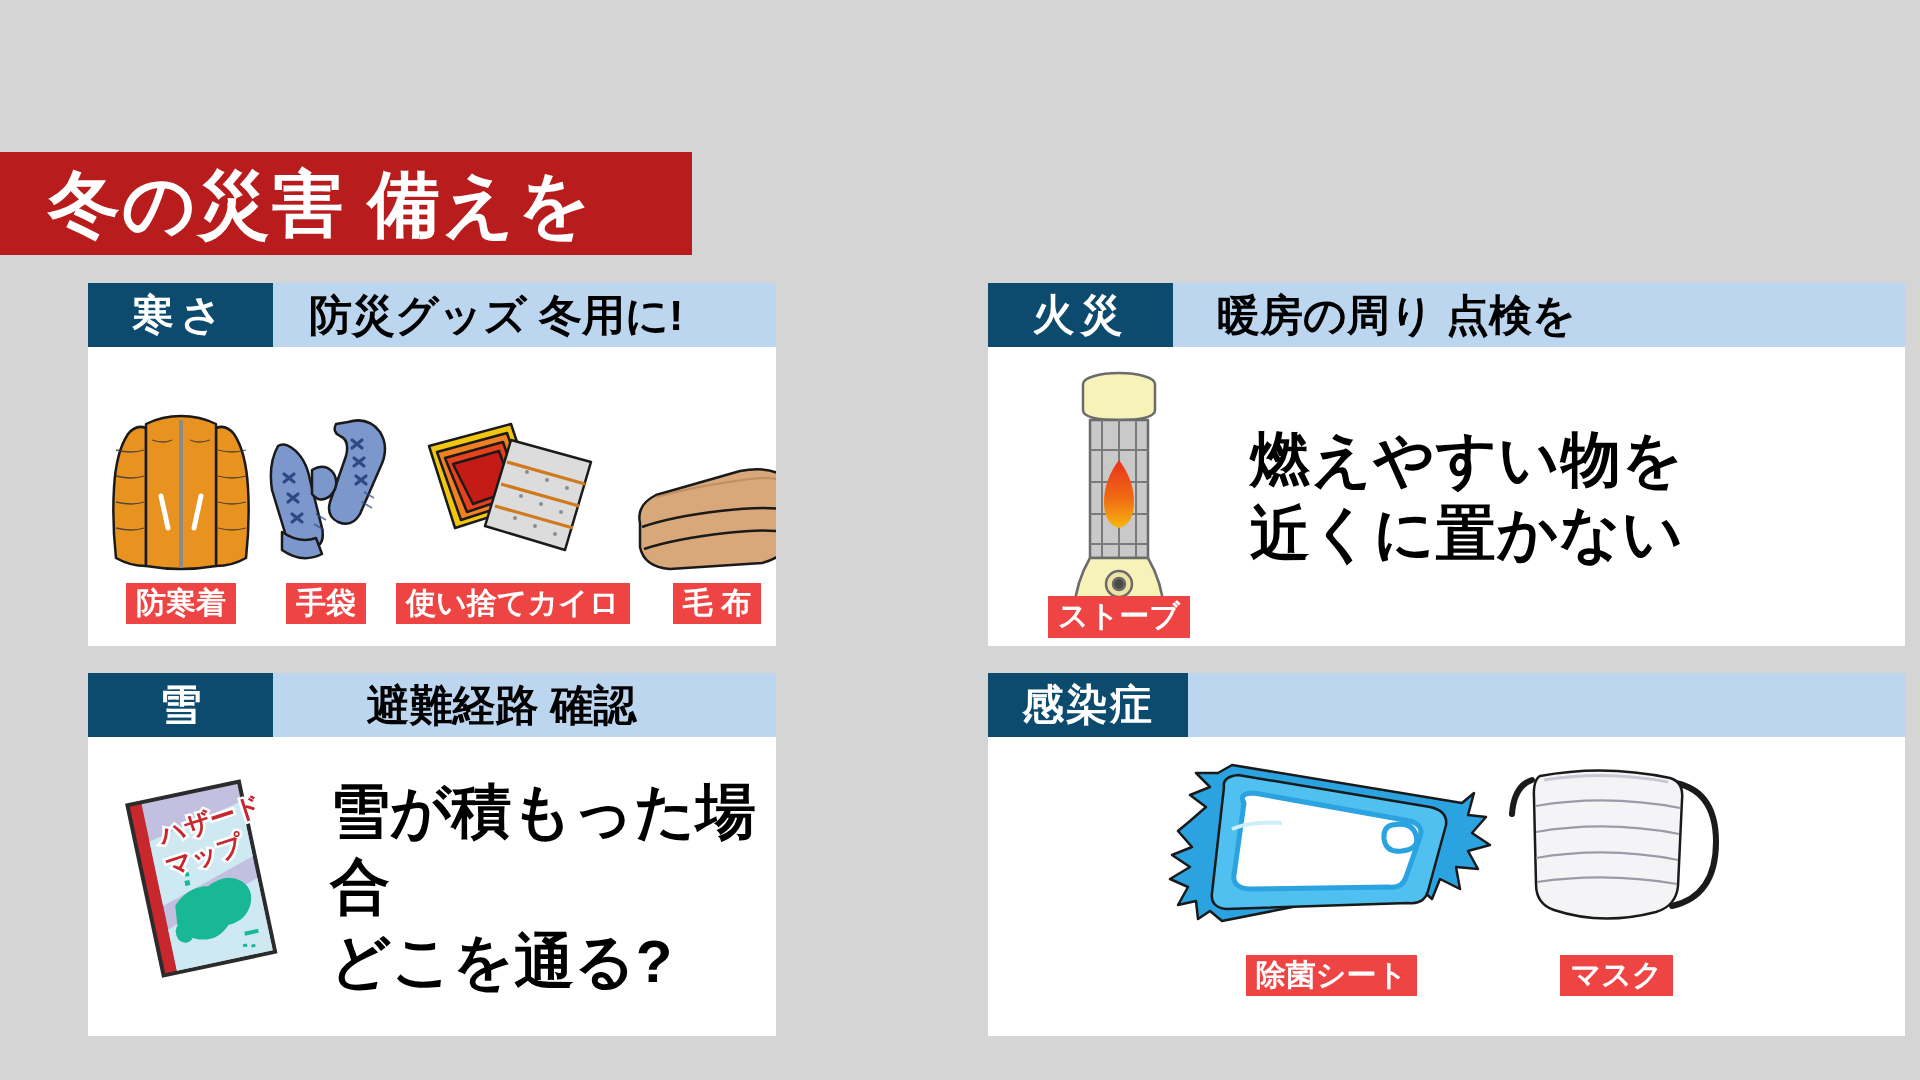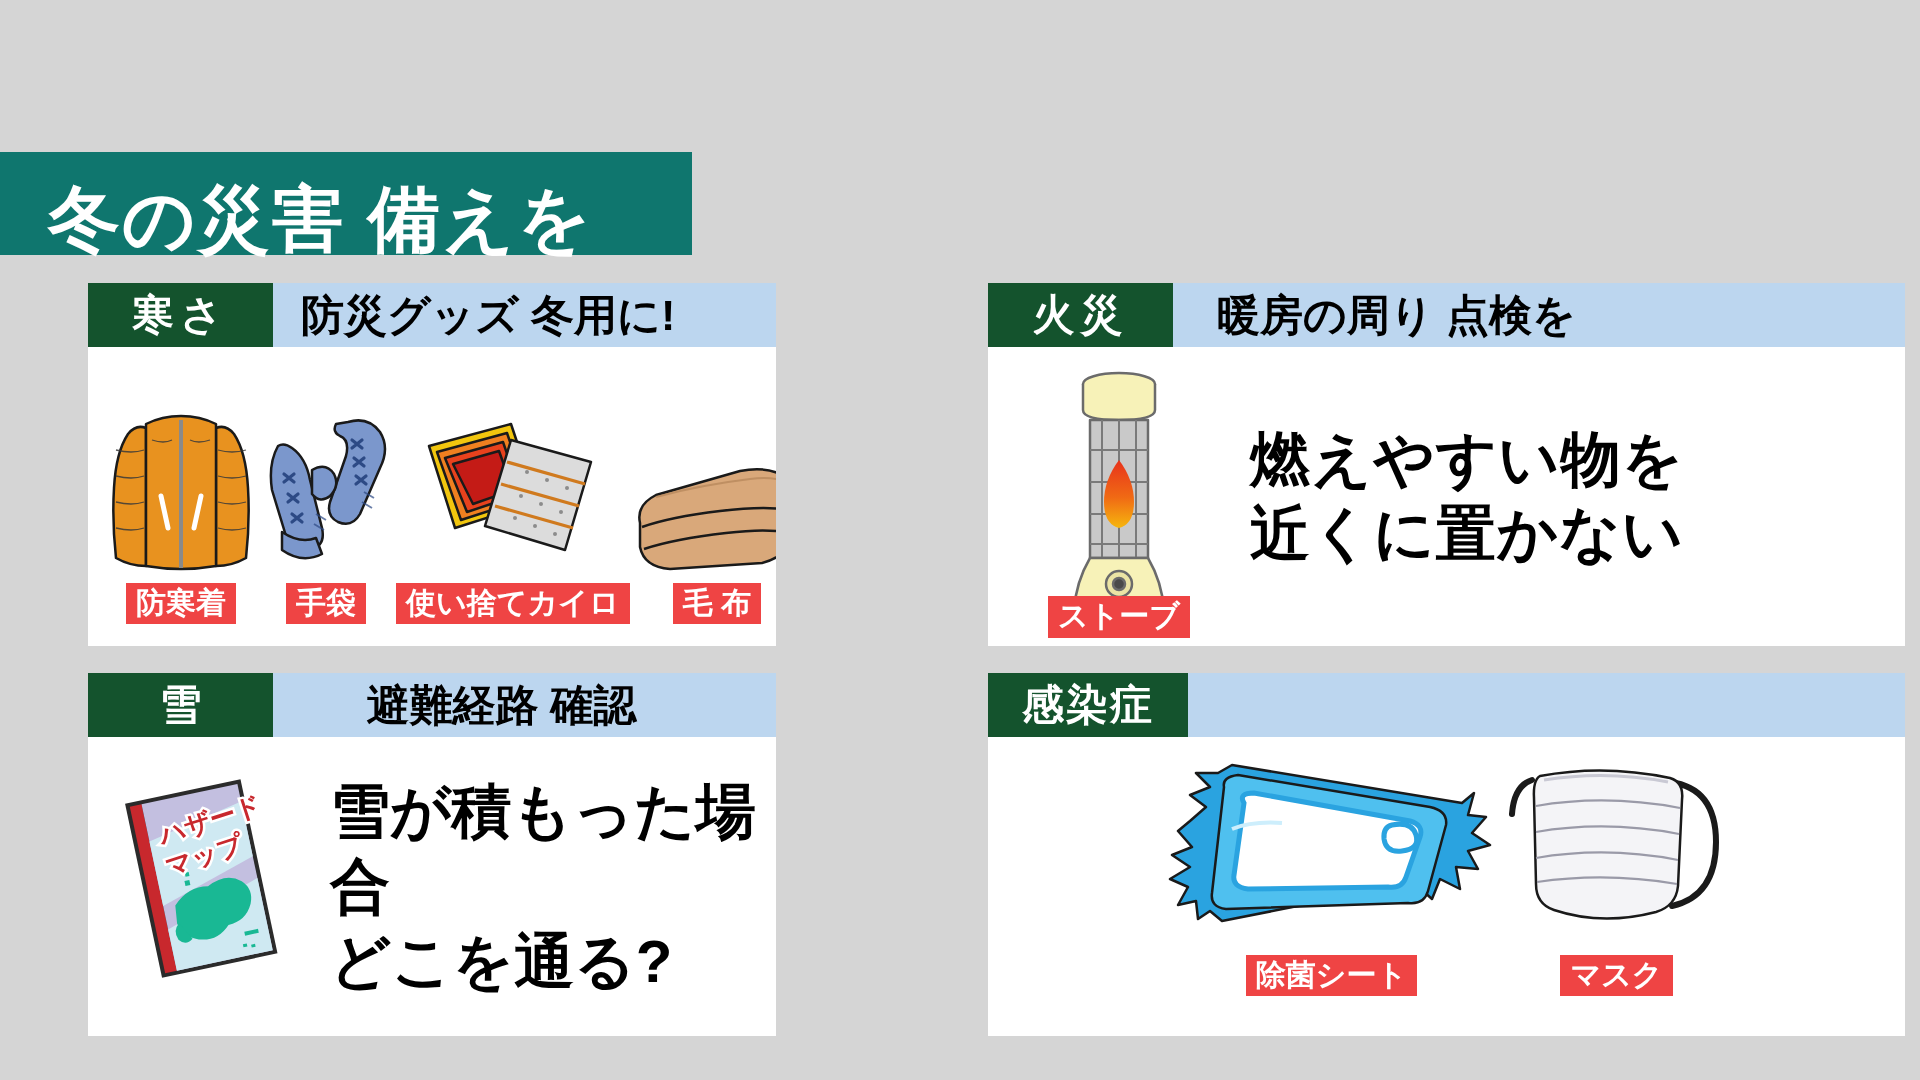--- a/index.html
+++ b/index.html
@@ -9,22 +9,22 @@
     font-family:"Liberation Sans","DejaVu Sans",sans-serif;
     overflow:hidden;
     position:relative;
   }
 
   
   #main-title {
     position:absolute;
     left:0; top:152px;
     width:692px; height:103px;
-    background:#0f766e;
-    display:flex; align-items:flex-end;
+    background:#b91c1c;
+    display:flex; align-items:center;
   }
   #main-title .txt {
     color:#fff;
     font-size:72px;
     font-weight:bold;
     letter-spacing:2px;
     padding-left:48px;
     line-height:1;
     white-space:nowrap;
   }
@@ -35,21 +35,21 @@
   #panel-fire     { left:988px; top:283px; width:917px;  height:363px; }
   #panel-snow     { left:88px;  top:673px; width:688px;  height:363px; }
   #panel-virus    { left:988px; top:673px; width:917px;  height:363px; }
 
   .panel-header {
     display:flex; align-items:stretch;
     height:64px;
     background:#bcd6ef;
   }
   .panel-badge {
-    background:#14532d;
+    background:#0c4a6e;
     color:#fff;
     font-size:42px;
     font-weight:bold;
     display:flex; align-items:center; justify-content:center;
     line-height:1;
     white-space:nowrap;
   }
   #panel-cold  .panel-badge { width:185px; letter-spacing:6px; }
   #panel-fire  .panel-badge { width:185px; letter-spacing:6px; }
   #panel-snow  .panel-badge { width:185px; letter-spacing:0px; }
@@ -58,21 +58,21 @@
   .panel-heading {
     flex:1;
     color:#000;
     font-size:43px;
     font-weight:bold;
     display:flex; align-items:center;
     line-height:1;
     white-space:nowrap;
     padding-left:44px;
   }
-  #panel-cold  .panel-heading { padding-left:28px; }
+  #panel-cold  .panel-heading { padding-left:36px; }
   #panel-fire  .panel-heading { padding-left:44px; }
   #panel-snow  .panel-heading { justify-content:center; padding-right:90px; }
   #panel-virus .panel-heading { justify-content:center; padding-right:130px; }
 
   .panel-body {
     background:#fff;
     height:299px;
     position:relative;
     overflow:hidden;
   }

